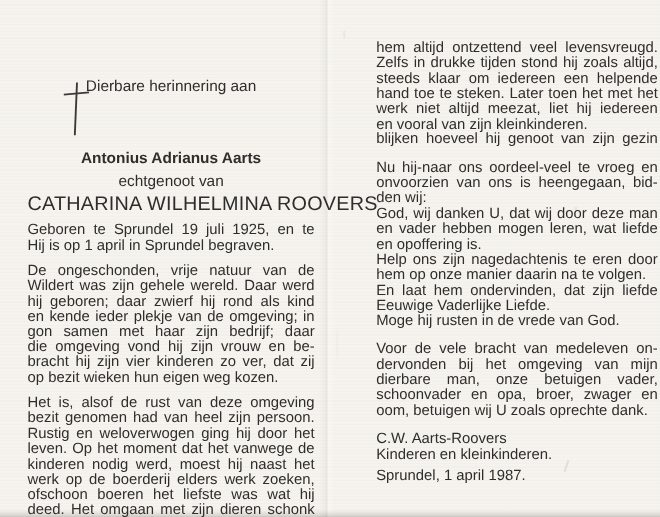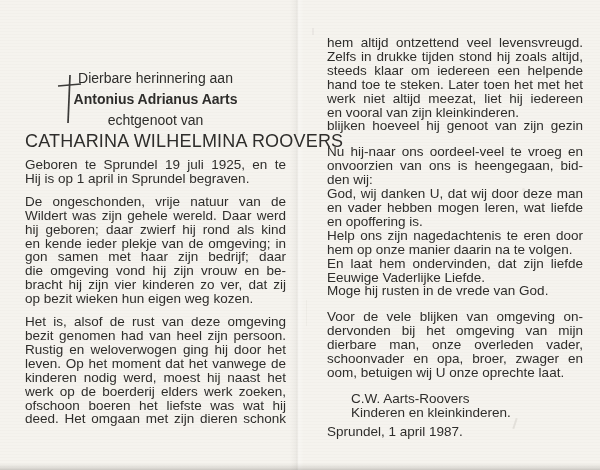--- a/index.html
+++ b/index.html
@@ -47,50 +47,50 @@
     height: 470px;
     background: linear-gradient(90deg,
       rgba(0,0,0,0) 0%,
       rgba(70,65,58,0.040) 38%,
       rgba(70,65,58,0.075) 50%,
       rgba(255,255,255,0.30) 62%,
       rgba(0,0,0,0) 100%);
   }
   .page { position: absolute; }
   .page.left  { left: 25px; top: 68px;  width: 261px; }
-  .page.right { left: 327px; top: 36px; width: 256px; }
+  .page.right { left: 342px; top: 36px; width: 256px; }
 
   .header {
     position: relative;
     text-align: center;
     margin-bottom: 6px;
   }
   .h-line  { font-size: 14px;   line-height: 21px; }
-  .h-name  { font-size: 14px;   line-height: 21px; font-weight: bold; }
+  .h-name  { font-size: 14px;   line-height: 21px; font-weight: bold; margin-top: 44px; }
   .h-spouse{ font-size: 18px; line-height: 21px; letter-spacing: 0.2px; white-space: nowrap; }
 
   .cross {
     position: absolute;
     left: 30px;
     top: 5px;
     width: 28px;
     height: 52px;
   }
 
   .para { margin-bottom: 9px; }
   .page.right .para { margin-bottom: 12px; }
   .line {
     font-size: 13.5px;
     line-height: 13.9px;
     text-align: justify;
     text-align-last: justify;
   }
   .line.flush { text-align-last: left; }
 
-  .sig-block { margin-top: 10px; margin-left: 24px; }
+  .sig-block { margin-top: 10px; }
   .sig      { font-size: 13.5px; line-height: 13.9px; }
   .dateline { font-size: 13.5px; line-height: 13.9px; margin-top: 5px; }
 
   
   .speck { position: absolute; pointer-events: none; }
   .speck.s1 { left: 312px; top: 28px;  width: 2px; height: 7px;  background: rgba(80,70,60,0.06); }
   .speck.s2 { left: 522px; top: 188px; width: 3px; height: 3px;  background: rgba(80,70,60,0.07); border-radius: 50%; }
   .speck.s3 { left: 514px; top: 418px; width: 2px; height: 11px; background: rgba(80,70,60,0.10); transform: rotate(18deg); }
   .speck.s4 { left: 306px; top: 300px; width: 1px; height: 26px; background: rgba(80,70,60,0.04); }
 </style>
@@ -158,25 +158,25 @@
           <div class="line">God, wij danken U, dat wij door deze man</div>
           <div class="line">en vader hebben mogen leren, wat liefde</div>
           <div class="line flush">en opoffering is.</div>
           <div class="line">Help ons zijn nagedachtenis te eren door</div>
           <div class="line flush">hem op onze manier daarin na te volgen.</div>
           <div class="line">En laat hem ondervinden, dat zijn liefde</div>
           <div class="line flush">Eeuwige Vaderlijke Liefde.</div>
           <div class="line flush">Moge hij rusten in de vrede van God.</div>
         </div>
         <div class="para">
-          <div class="line">Voor de vele blijken van omgeving on-</div>
+          <div class="line">Voor de vele bracht van medeleven on-</div>
           <div class="line">dervonden bij het omgeving van mijn</div>
-          <div class="line">dierbare man, onze overleden vader,</div>
+          <div class="line">dierbare man, onze betuigen vader,</div>
           <div class="line">schoonvader en opa, broer, zwager en</div>
-          <div class="line flush">oom, betuigen wij U onze oprechte laat.</div>
+          <div class="line flush">oom, betuigen wij U zoals oprechte dank.</div>
         </div>
       </div>
     <div class="sig-block">
       <div class="sig">C.W. Aarts-Roovers</div>
       <div class="sig">Kinderen en kleinkinderen.</div>
     </div>
     <div class="dateline">Sprundel, 1 april 1987.</div>
   </div>
 
   <div class="speck s1"></div>

